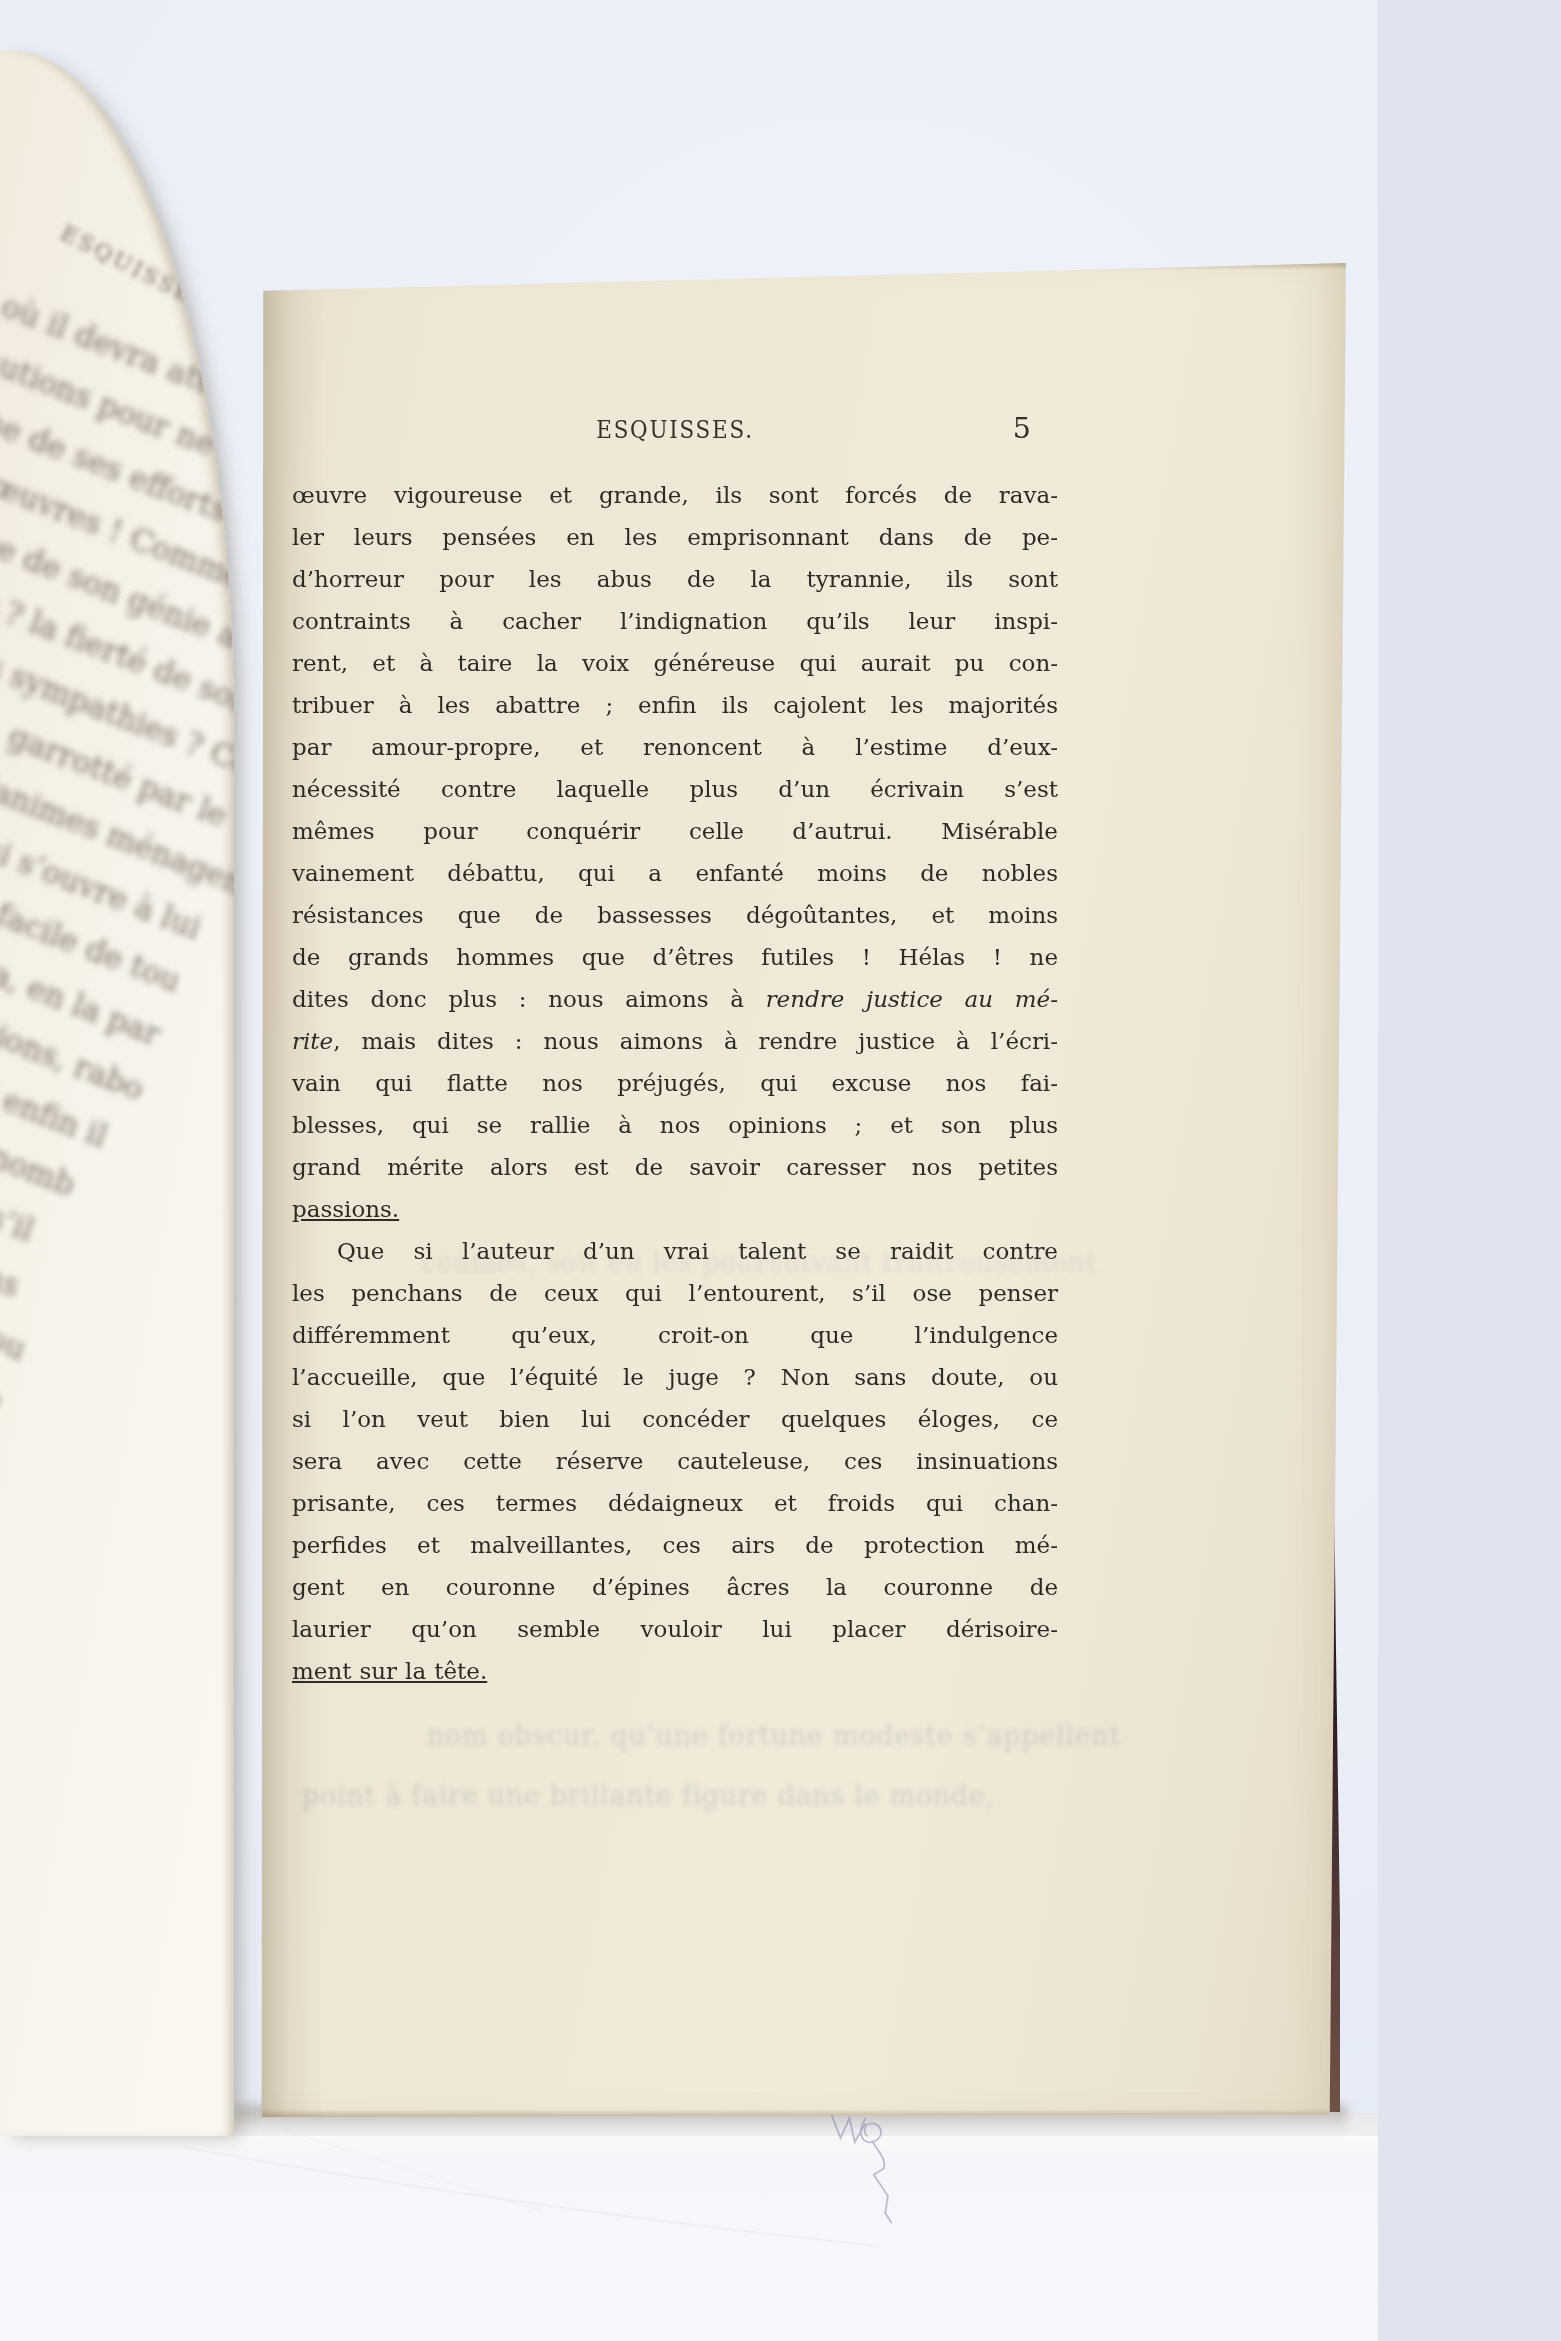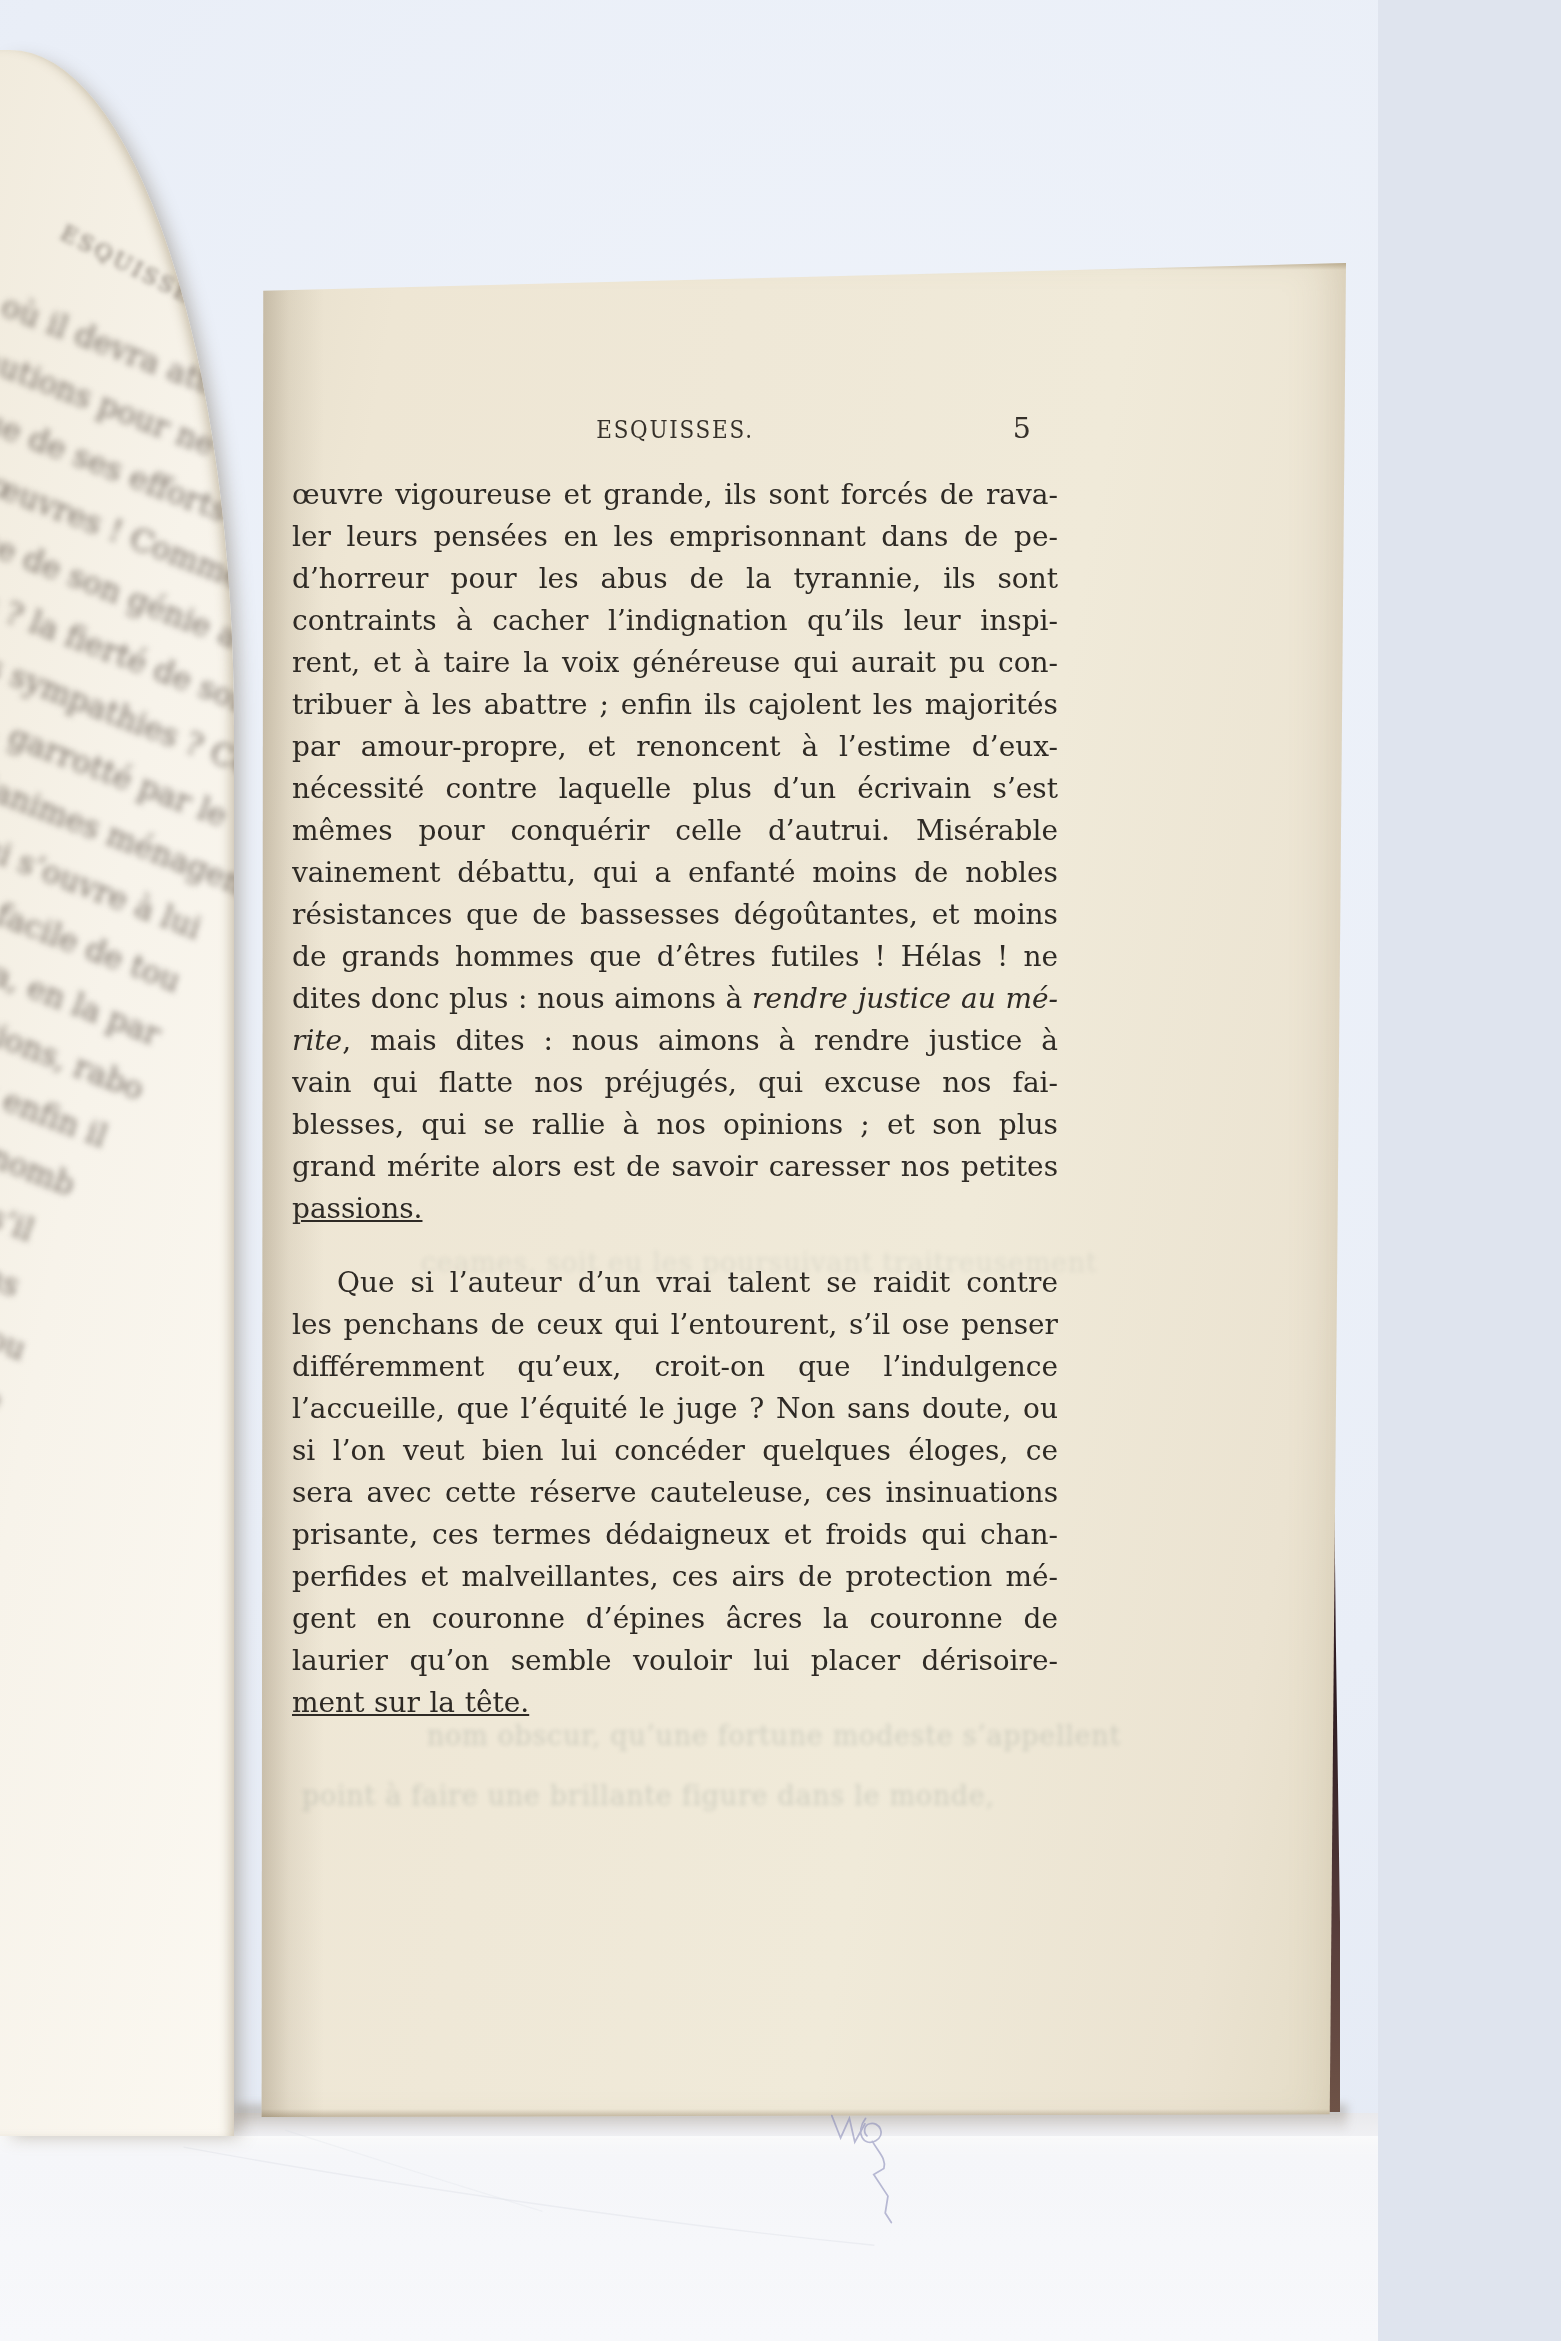--- a/index.html
+++ b/index.html
@@ -47,26 +47,26 @@
   .right-page .gutter-shade{position:absolute;left:0;top:0;width:64px;height:100%;
     background:linear-gradient(90deg,rgba(110,92,66,.30),rgba(110,92,66,.10) 45%,rgba(110,92,66,0));}
   .header-row{position:absolute;left:32px;top:152px;width:766px;height:35px;}
   .header-title{
     position:absolute;left:50%;transform:translateX(-50%) scaleX(.88);
     font-size:24.4px;letter-spacing:2px;color:#35302a;white-space:nowrap;
   }
   .page-number{position:absolute;right:27px;top:-2.7px;font-size:28.5px;color:#35302a;}
   .text-block{
     position:absolute;left:32px;top:211px;width:766px;
-    font-size:28px;line-height:42px;color:var(--ink);
+    font-size:23px;line-height:42px;color:var(--ink);
     word-spacing:0.7px;
   }
   .tl{text-align:justify;text-align-last:justify;height:42px;overflow:hidden;}
   .tl.last{text-align-last:left;text-decoration:underline;}
-  .tl.ind{text-indent:45px;margin-top:32px;}
+  .tl.ind{text-indent:45px;}
   .tl .it{font-style:italic;}
   .ghost{
     position:absolute;font-size:27px;color:var(--ghost);
     filter:blur(2px);white-space:nowrap;letter-spacing:0.7px;
   }
   
   .left-page{
     position:absolute;left:-5.4px;top:50px;width:239px;height:2086px;
     background:linear-gradient(100deg,#f1ebdd 0%,var(--leftpaper) 45%,#fbf8f1 100%);
     border-top-right-radius:224px 678px;

